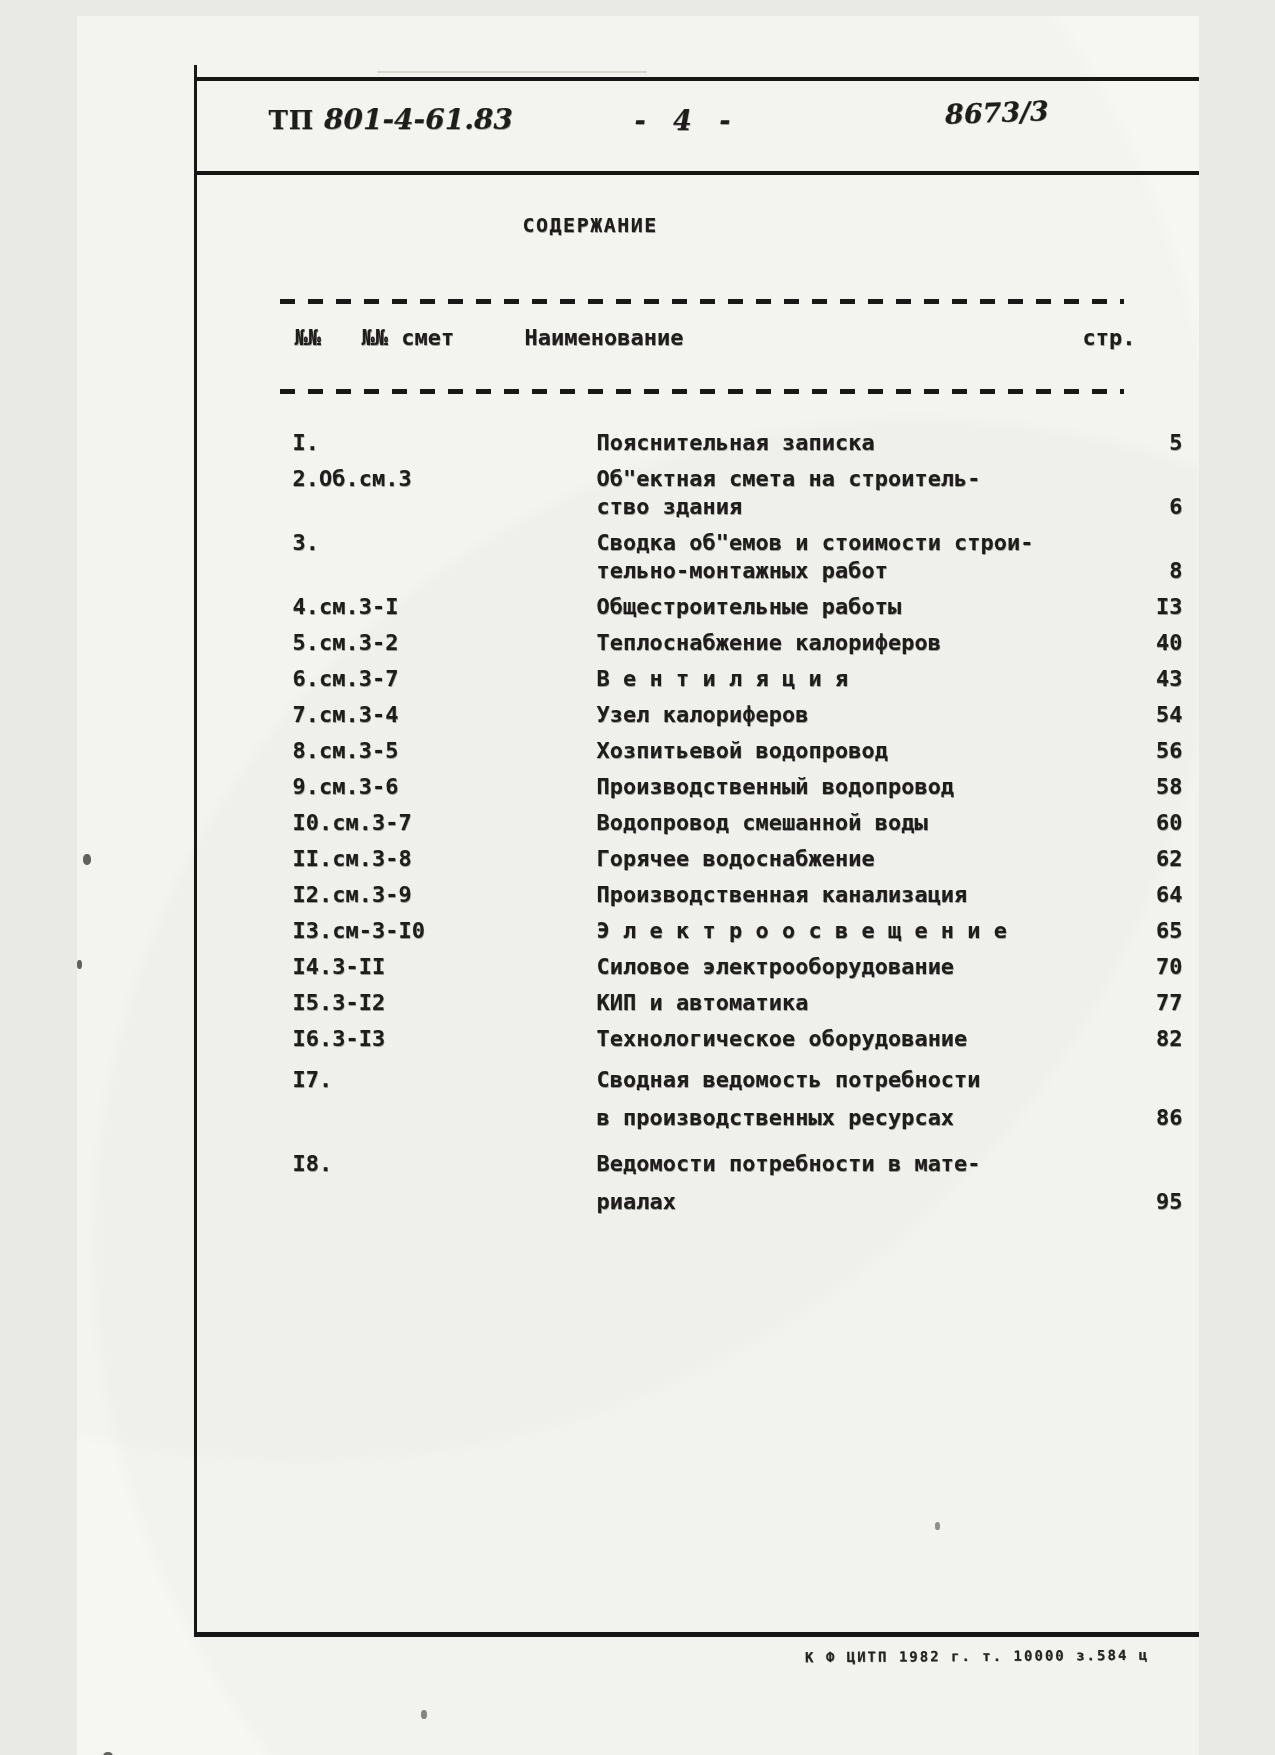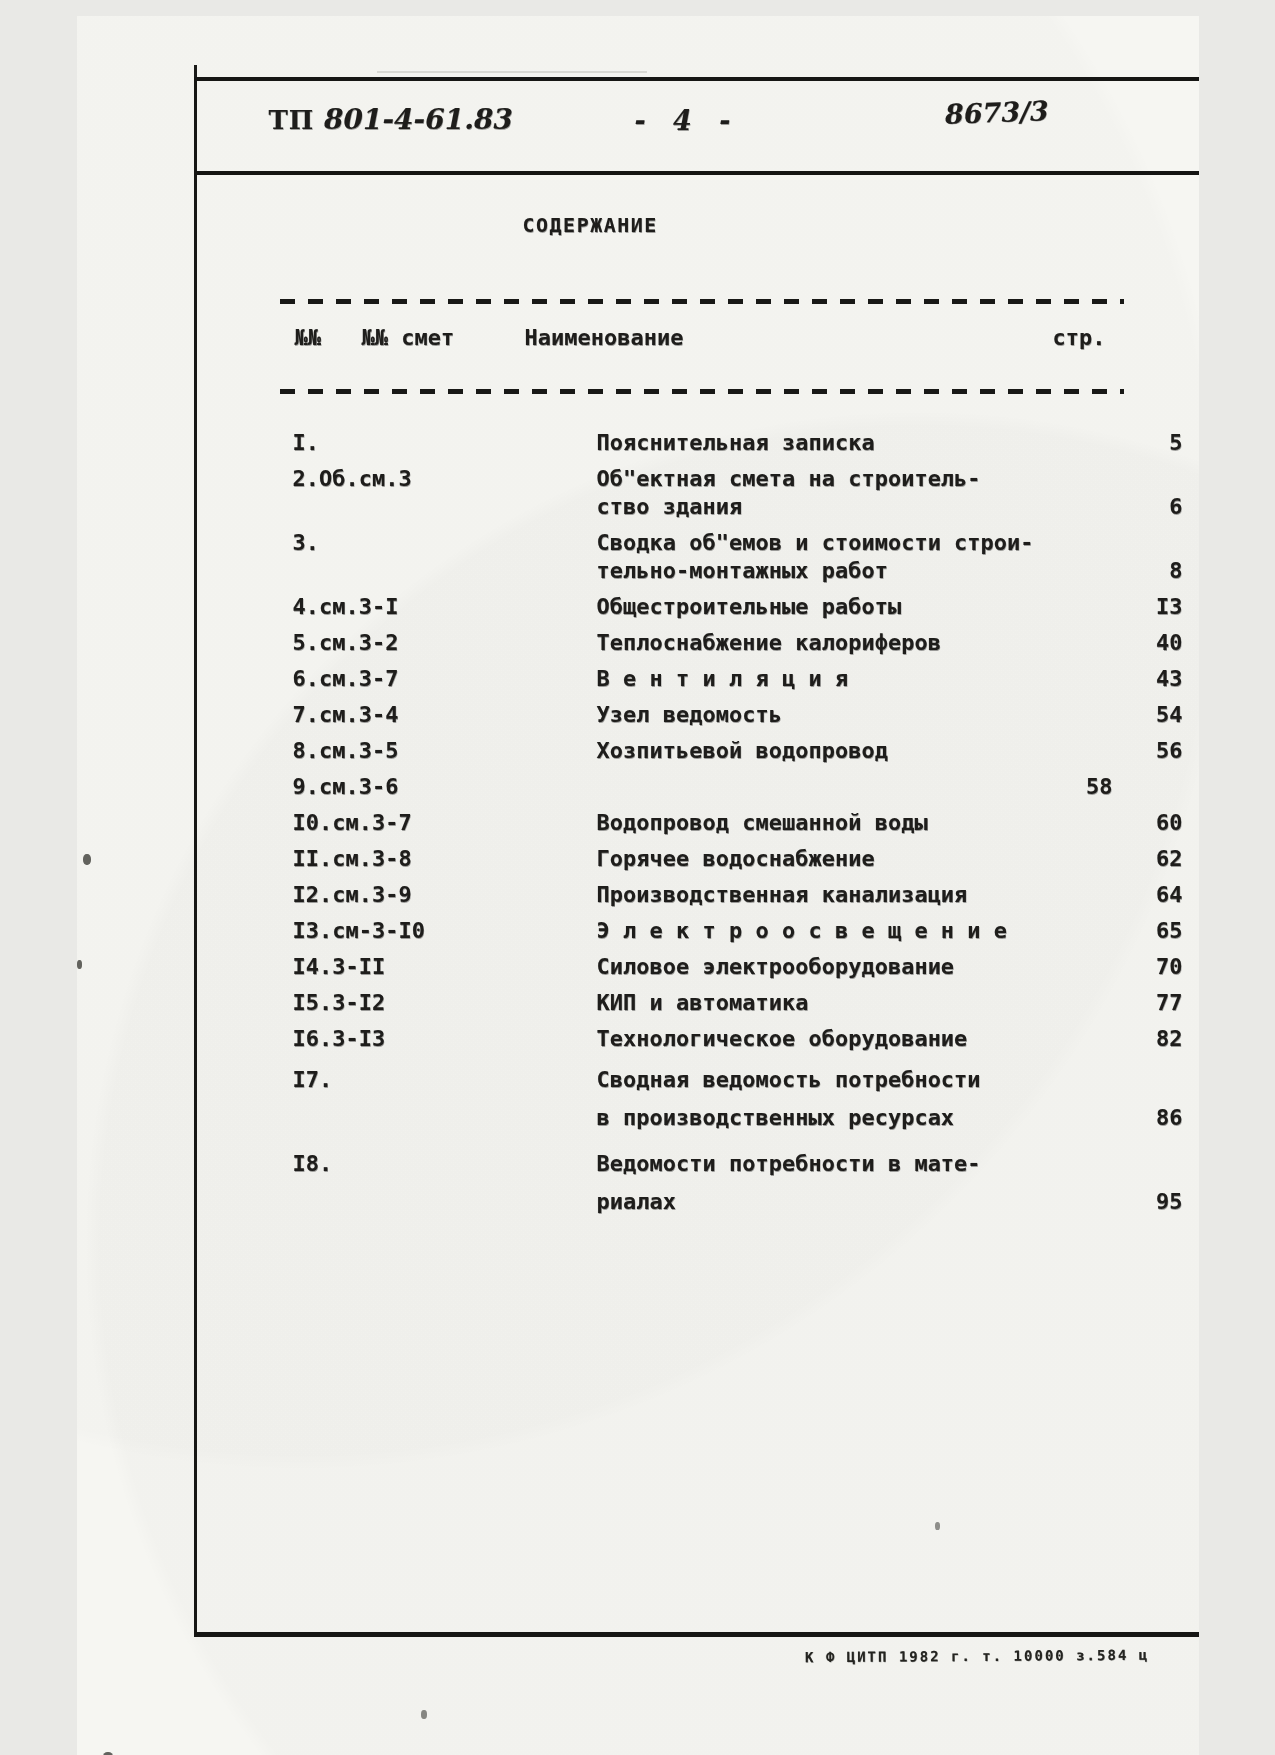--- a/index.html
+++ b/index.html
@@ -54,21 +54,21 @@
     background:repeating-linear-gradient(90deg,#181816 0 15px,transparent 15px 28px);
   }
   .dash1{top:218px;}
   .dash2{top:308px;}
 
   
   .colhead{position:absolute; top:244px; font-size:22px; font-weight:bold; white-space:nowrap;}
   .col-num{left:98px;}
   .col-smet{left:165px;}
   .col-name{left:328px;}
-  .col-page{left:856px;}
+  .col-page{left:886px;}
 
   
   .toc{position:absolute; left:96px; top:348px; width:890px;}
   .row{
     display:grid;
     grid-template-columns:304px 516px 70px;
     margin-bottom:8px;
     font-size:22px; font-weight:bold; line-height:28px;
   }
   .row .code{white-space:nowrap;}
@@ -150,30 +150,31 @@
           <div class="name ink">Теплоснабжение калориферов</div>
           <div class="page ink">40</div>
         </div>
         <div class="row">
           <div class="code ink">6.см.3-7</div>
           <div class="name ink">В е н т и л я ц и я</div>
           <div class="page ink">43</div>
         </div>
         <div class="row">
           <div class="code ink">7.см.3-4</div>
-          <div class="name ink">Узел ведомость</div>
+          <div class="name ink">Узел калориферов</div>
           <div class="page ink">54</div>
         </div>
         <div class="row">
           <div class="code ink">8.см.3-5</div>
           <div class="name ink">Хозпитьевой водопровод</div>
           <div class="page ink">56</div>
         </div>
         <div class="row">
           <div class="code ink">9.см.3-6</div>
+          <div class="name ink">Производственный водопровод</div>
           <div class="page ink">58</div>
         </div>
         <div class="row">
           <div class="code ink">I0.см.3-7</div>
           <div class="name ink">Водопровод смешанной воды</div>
           <div class="page ink">60</div>
         </div>
         <div class="row">
           <div class="code ink">II.см.3-8</div>
           <div class="name ink">Горячее водоснабжение</div>

